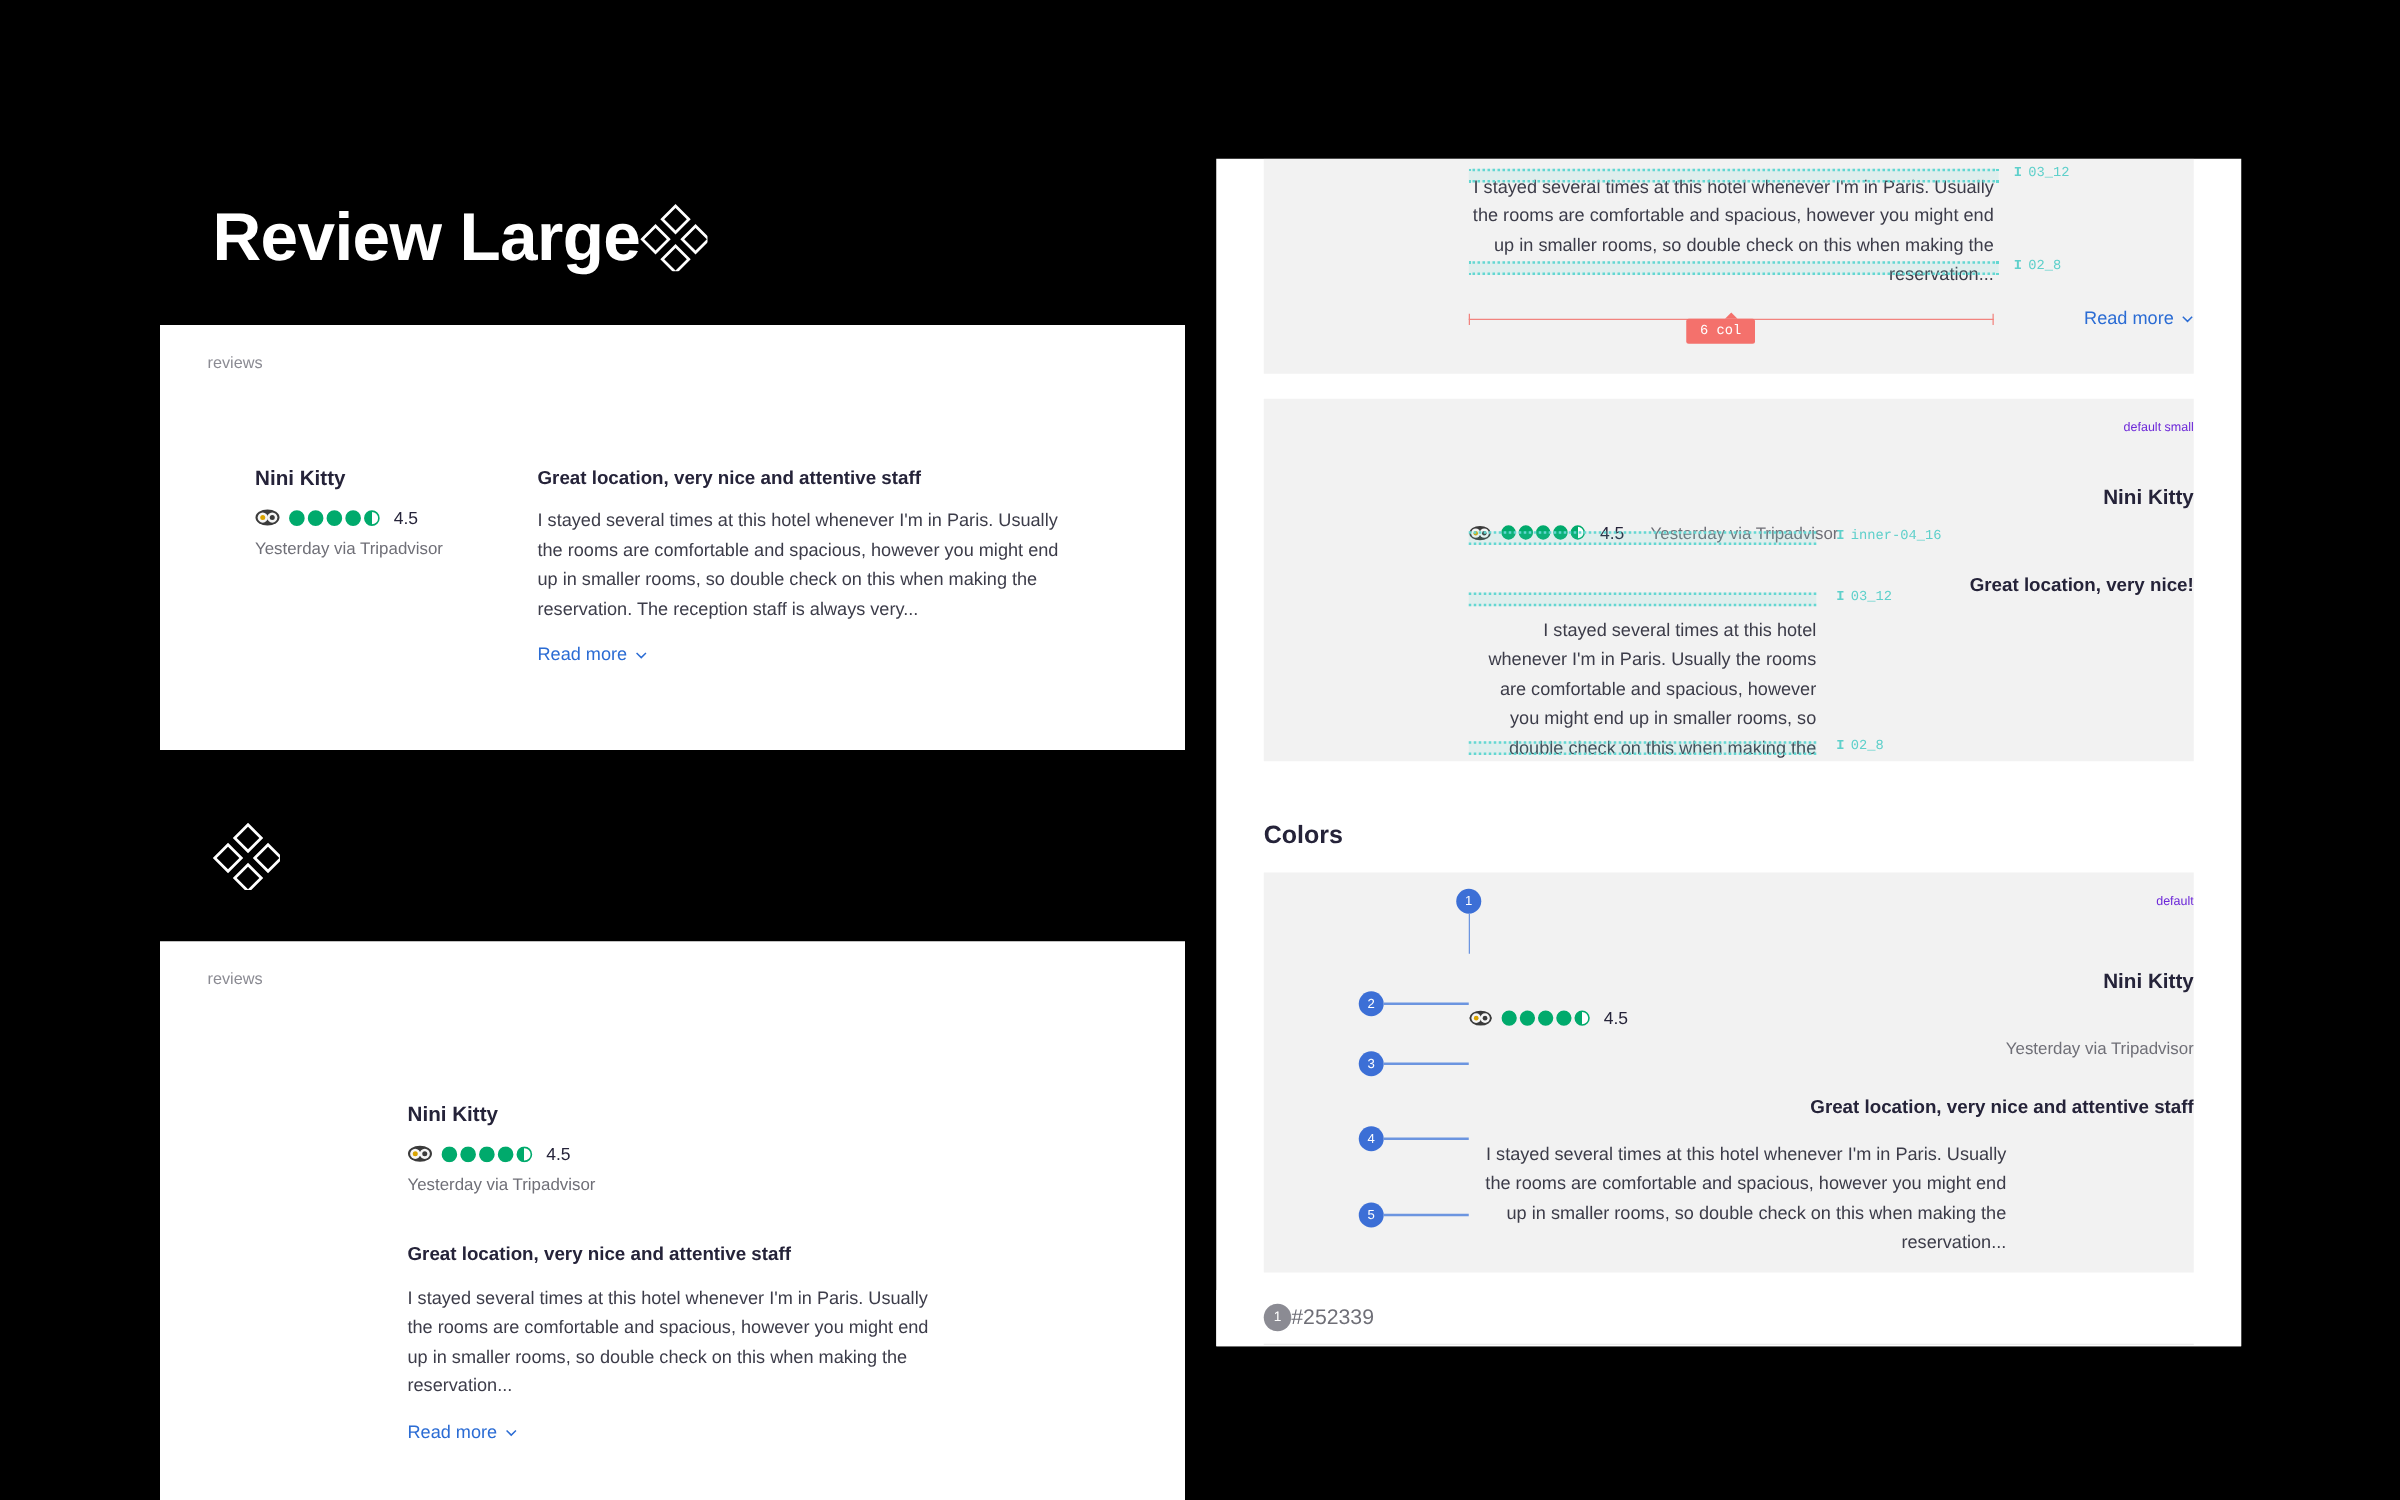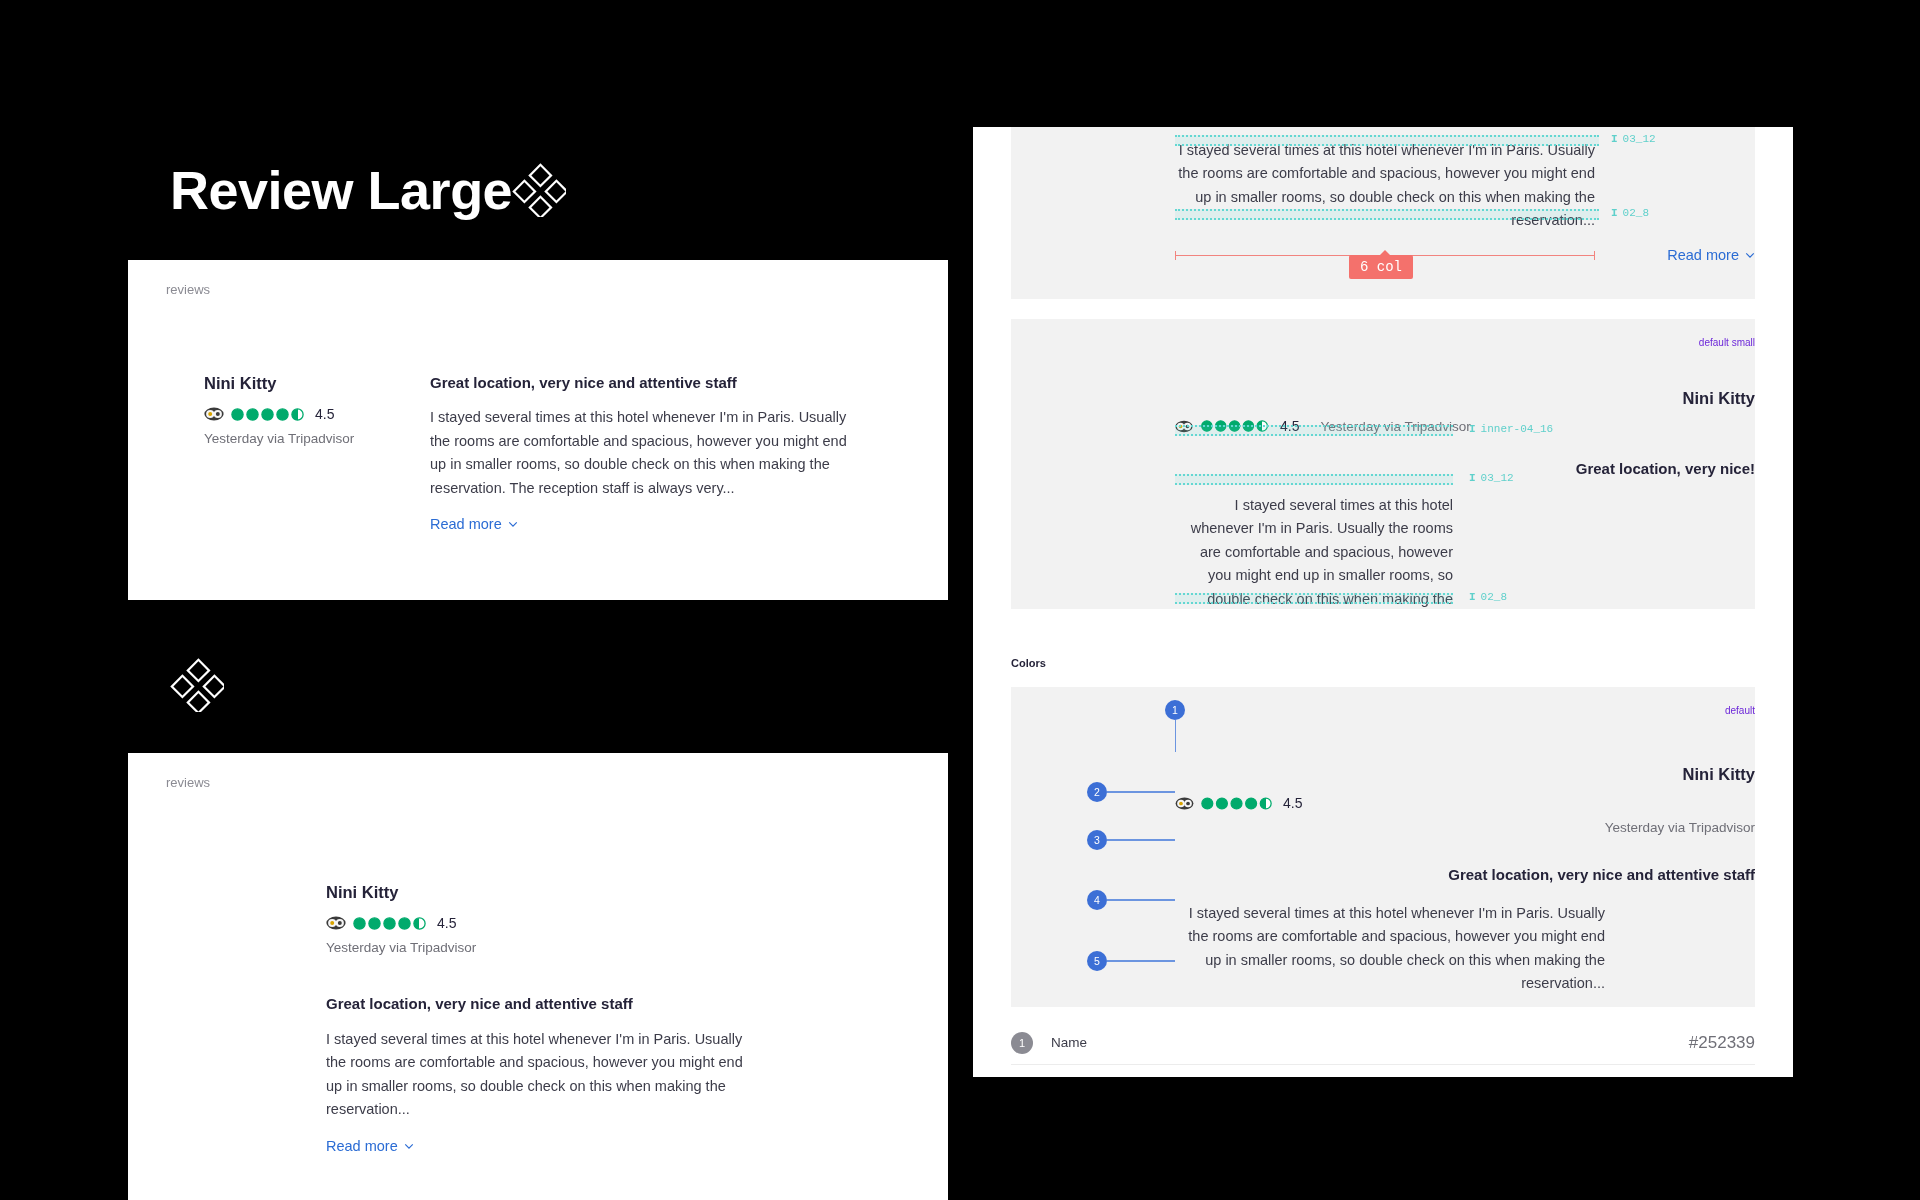--- a/index.html
+++ b/index.html
@@ -99,32 +99,32 @@
   .redbar {
     position: absolute; height: 1px; background: #f2847f;
   }
   .redbar::before, .redbar::after {
     content: ""; position: absolute; top: -4px; width: 1px; height: 9px; background: #f2847f;
   }
   .redbar::before { left: 0; }
   .redbar::after { right: 0; }
   .red-tag {
     position: absolute; background: #f4716c; color: #fff;
-    font-family: "Liberation Mono", monospace; font-size: 14px;
+    font-family: "Liberation Mono", monospace; font-size: 11px;
     padding: 4px 11px; border-radius: 2px; white-space: nowrap;
   }
   .red-tag-arrow {
     position: absolute; width: 0; height: 0;
     border-left: 5px solid transparent; border-right: 5px solid transparent;
     border-bottom: 5px solid #f4716c;
   }
 
   
   .colors-heading {
-    font-size: 11px; font-weight: bold; color: #252339;
+    font-size: 20px; font-weight: bold; color: #252339;
     padding: 0 0 0 38px;
   }
   .callout {
     position: absolute; width: 20px; height: 20px; border-radius: 50%;
     background: #3c6fd6; color: #fff; font-size: 10.5px;
     display: flex; align-items: center; justify-content: center;
     font-family: "Liberation Sans", sans-serif;
   }
   .callout-line { position: absolute; background: #6c95e0; height: 1.5px; }
   .callout-line-v { position: absolute; background: #6c95e0; width: 1.5px; }
@@ -381,21 +381,20 @@
 
         <div class="callout" style="left:76px; top:235px;">5</div>
         <div class="callout-line" style="left:96px; top:244px; width:68px;"></div>
 
       </div>
     </div>
 
     <div class="legend" style="margin-top:14px;">
       <div class="legend-row">
         <div class="legend-num">1</div>
-        <div class="legend-name">Name</div>
         <div class="legend-hex">#252339</div>
       </div>
       <div class="legend-row">
         
         
         
       </div>
     </div>
 
   </div>

